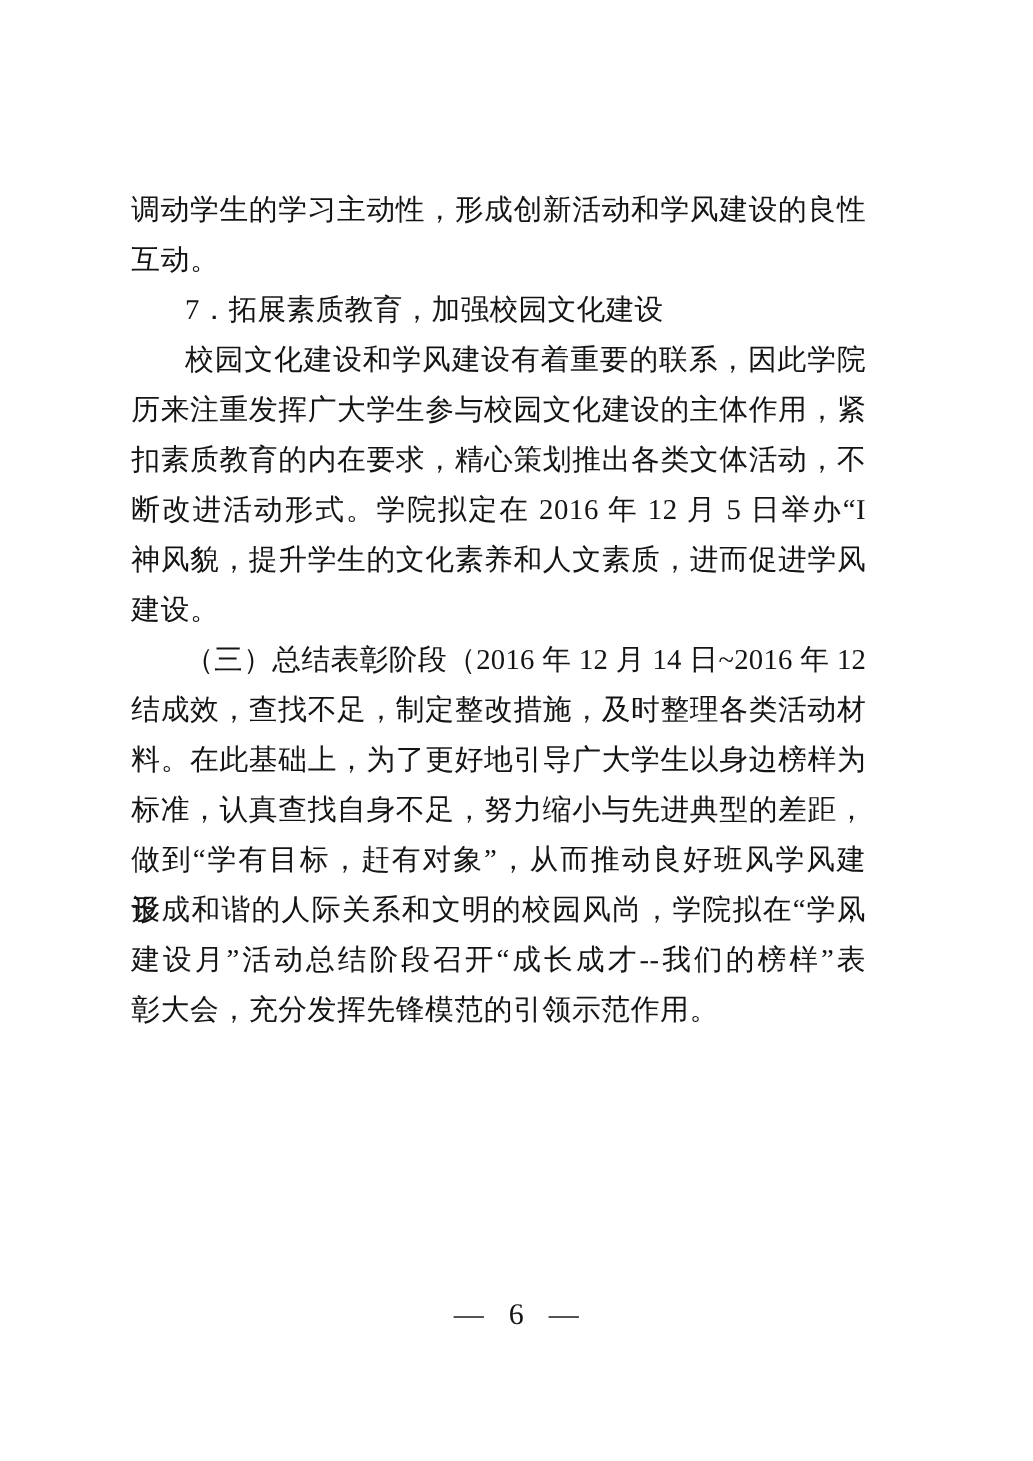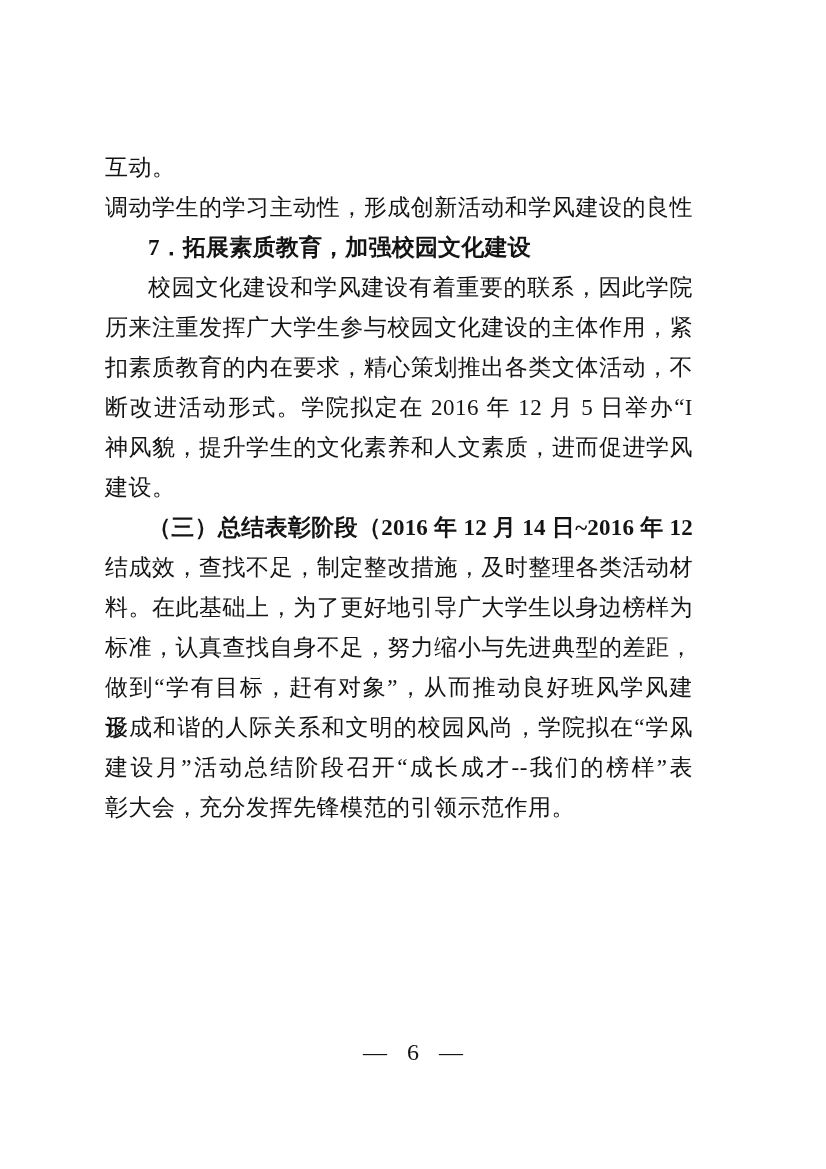--- a/index.html
+++ b/index.html
@@ -30,21 +30,21 @@
     text-align: left;
   }
   .j {
     text-align: justify;
     text-align-last: justify;
   }
   .indent {
     text-indent: 43px;
   }
   .bold {
-    font-weight: bold;
+    font-weight: normal;
     letter-spacing: 0.2px;
   }
   .footer {
     position: absolute;
     top: 1034px;
     left: 0;
     width: 826px;
     height: 36px;
     display: flex;
     justify-content: center;
@@ -54,22 +54,22 @@
     color: #141414;
   }
   .footer .dash { letter-spacing: 0; }
 </style>
 </head>
 <body>
 
 <div class="page">
 
   <div class="text-block">
+    <div class="line j">调动学生的学习主动性，形成创新活动和学风建设的良性</div>
     <div class="line">互动。</div>
-    <div class="line j">调动学生的学习主动性，形成创新活动和学风建设的良性</div>
     <div class="line indent bold">7．拓展素质教育，加强校园文化建设</div>
     <div class="line indent j">校园文化建设和学风建设有着重要的联系，因此学院</div>
     <div class="line j">历来注重发挥广大学生参与校园文化建设的主体作用，紧</div>
     <div class="line j">扣素质教育的内在要求，精心策划推出各类文体活动，不</div>
     <div class="line j">断改进活动形式。学院拟定在 2016 年 12 月 5 日举办“I</div>
     <div class="line j">神风貌，提升学生的文化素养和人文素质，进而促进学风</div>
     <div class="line">建设。</div>
     <div class="line indent j bold">（三）总结表彰阶段（2016 年 12 月 14 日~2016 年 12</div>
     <div class="line j">结成效，查找不足，制定整改措施，及时整理各类活动材</div>
     <div class="line j">料。在此基础上，为了更好地引导广大学生以身边榜样为</div>

